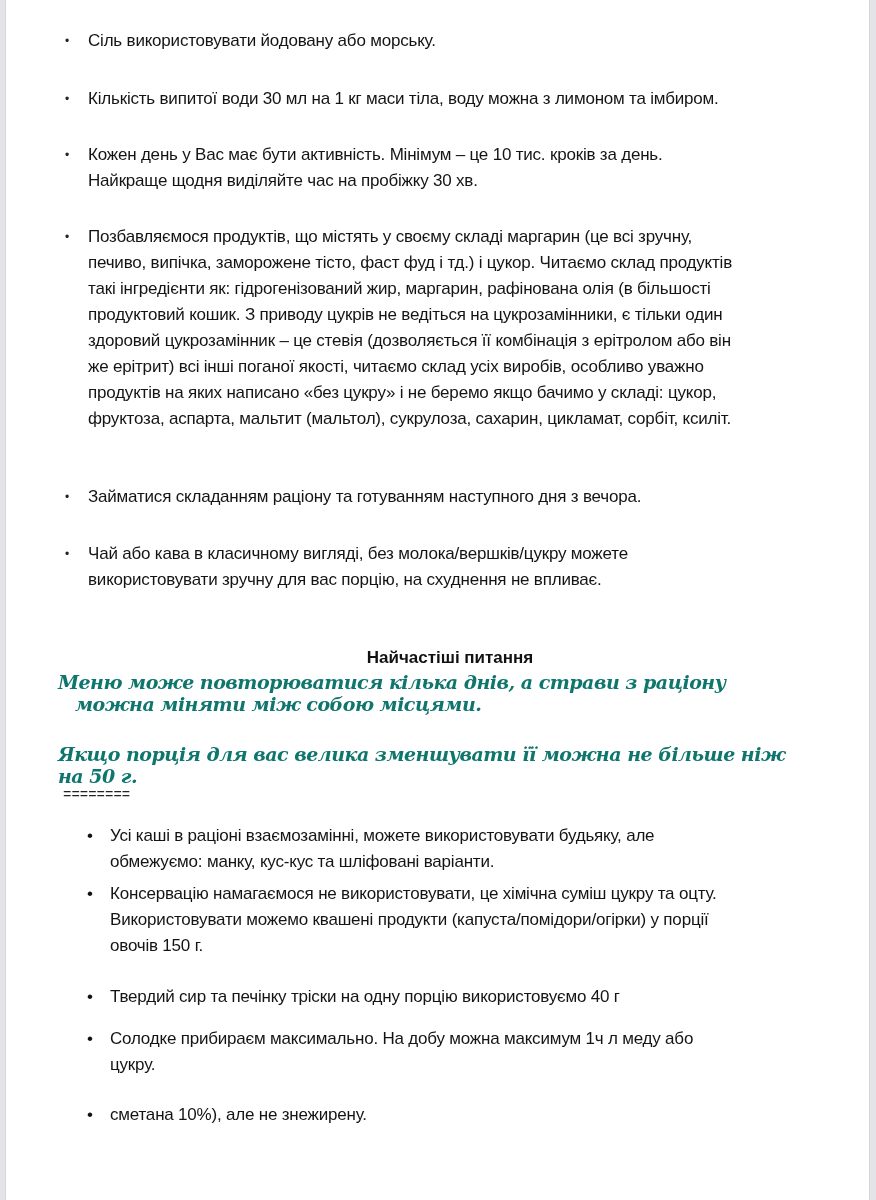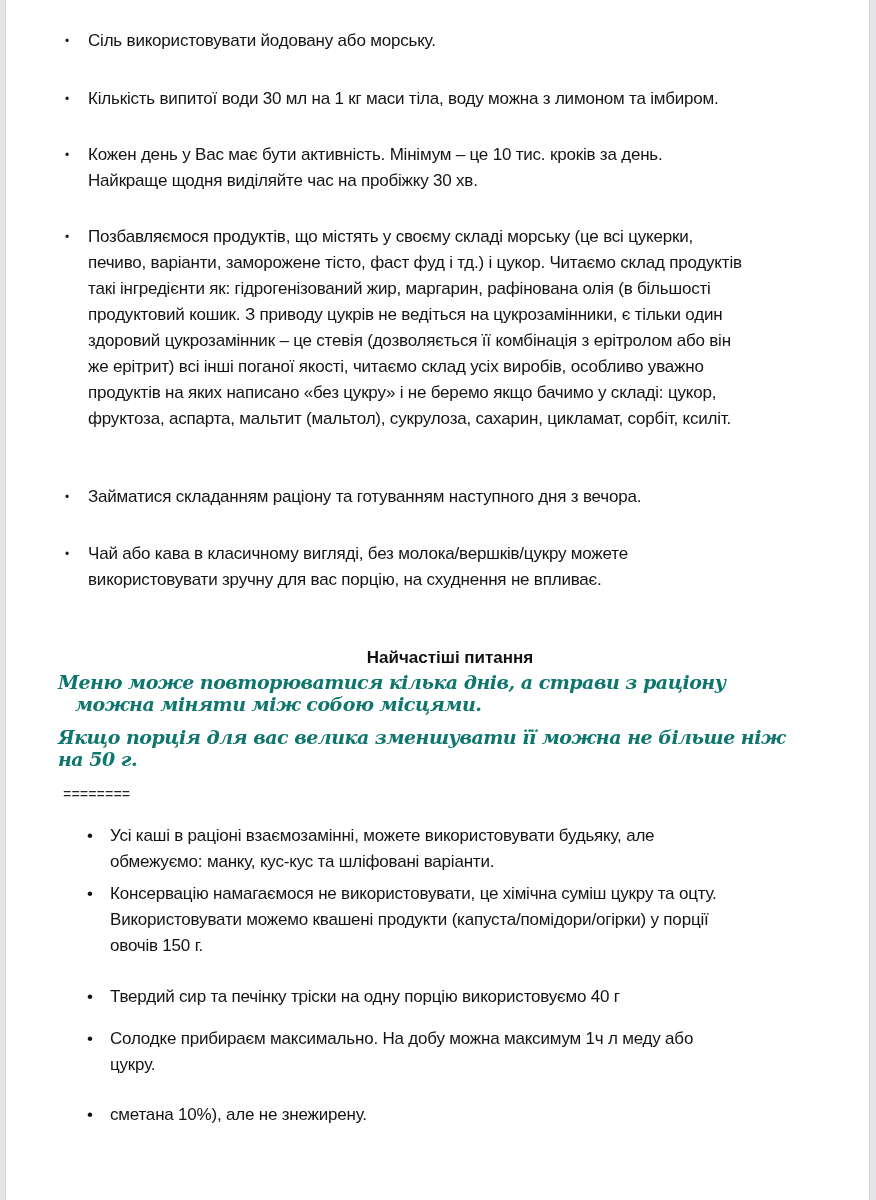--- a/index.html
+++ b/index.html
@@ -10,21 +10,21 @@
     .page { position: absolute; left: 7px; top: 0; width: 862px; height: 1200px; background: #ffffff; }
 
     .list1 { position: absolute; left: 0; top: 0; width: 862px; list-style: none; }
     .list1 li { position: absolute; left: 81px; width: 740px; font-size: 17px; line-height: 26px; letter-spacing: -0.2px; color: #141414; }
     .list1 li .bullet { position: absolute; left: -23px; top: 0; font-size: 12px; line-height: 26px; color: #222; }
 
     .faq-title { position: absolute; left: 12px; width: 862px; top: 647px; text-align: center; font-weight: bold; font-size: 17px; line-height: 22px; color: #111; }
     .italic-note { position: absolute; left: 51px; width: 770px; font-family: "DejaVu Serif", serif; font-style: italic; font-weight: bold; font-size: 19px; line-height: 22px; color: #0f766e; letter-spacing: -0.5px; }
     .italic-note.n1 { top: 671px; text-indent: 0; }
     .italic-note.n1 .second { display: block; padding-left: 17px; }
-    .italic-note.n2 { top: 726px; }
+    .italic-note.n2 { top: 743px; }
     .separator { position: absolute; left: 56px; top: 785px; font-family: "Liberation Mono", monospace; font-size: 14px; line-height: 20px; color: #222; letter-spacing: 0px; }
 
     .list2 { position: absolute; left: 0; top: 0; width: 862px; list-style: none; }
     .list2 li { position: absolute; left: 103px; width: 720px; font-size: 17px; line-height: 26px; letter-spacing: -0.2px; color: #141414; }
     .list2 li .bullet { position: absolute; left: -23px; top: 0; font-size: 17px; line-height: 26px; color: #111; }
   </style>
 </head>
 <body>
 
 <div class="edge-left"></div>
@@ -39,22 +39,22 @@
       <span class="bullet">•</span>
       <span>Кількість випитої води 30 мл на 1 кг маси тіла, воду можна з лимоном та імбиром.</span>
     </li>
     <li style="top:142px">
       <span class="bullet">•</span>
       <div>Кожен день у Вас має бути активність. Мінімум – це 10 тис. кроків за день.</div>
       <div>Найкраще щодня виділяйте час на пробіжку 30 хв.</div>
     </li>
     <li style="top:224px">
       <span class="bullet">•</span>
-      <div>Позбавляємося продуктів, що містять у своєму складі морську (це всі цукерки,</div>
-      <div>печиво, варіанти, заморожене тісто, фаст фуд і тд.) і цукор. Читаємо склад продуктів</div>
+      <div>Позбавляємося продуктів, що містять у своєму складі маргарин (це всі зручну,</div>
+      <div>печиво, випічка, заморожене тісто, фаст фуд і тд.) і цукор. Читаємо склад продуктів</div>
       <div>такі інгредієнти як: гідрогенізований жир, маргарин, рафінована олія (в більшості</div>
       <div>продуктовий кошик. З приводу цукрів не ведіться на цукрозамінники, є тільки один</div>
       <div>здоровий цукрозамінник – це стевія (дозволяється її комбінація з ерітролом або він</div>
       <div>же ерітрит) всі інші поганої якості, читаємо склад усіх виробів, особливо уважно</div>
       <div>продуктів на яких написано «без цукру» і не беремо якщо бачимо у складі: цукор,</div>
       <div>фруктоза, аспарта, мальтит (мальтол), сукрулоза, сахарин, цикламат, сорбіт, ксиліт.</div>
     </li>
     <li style="top:484px">
       <span class="bullet">•</span>
       <span>Займатися складанням раціону та готуванням наступного дня з вечора.</span>

